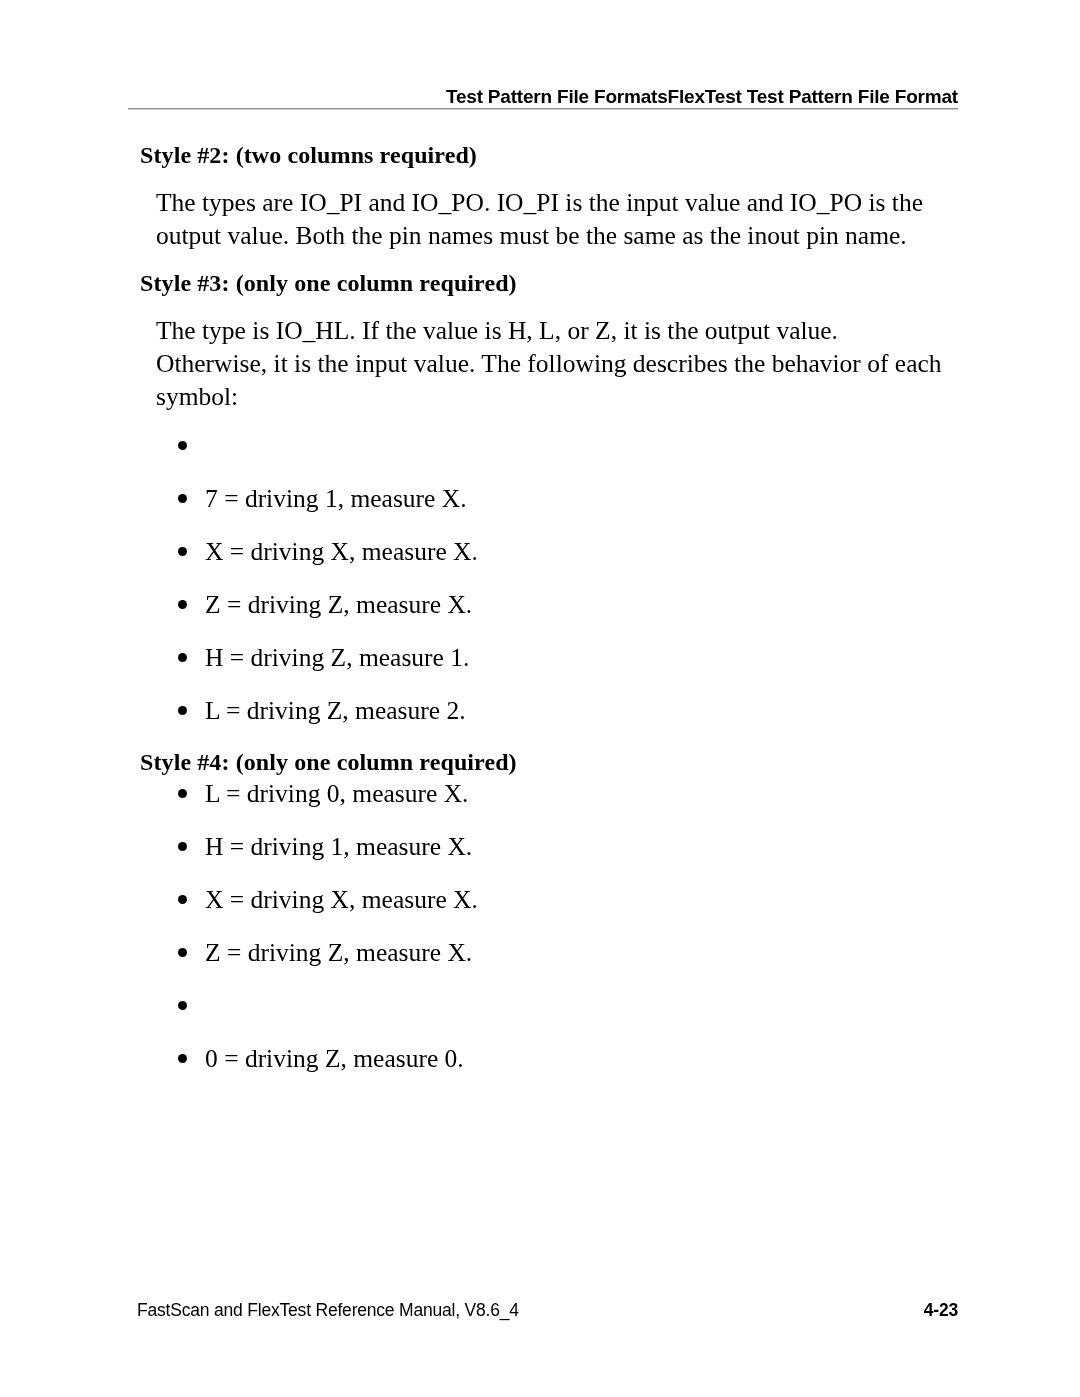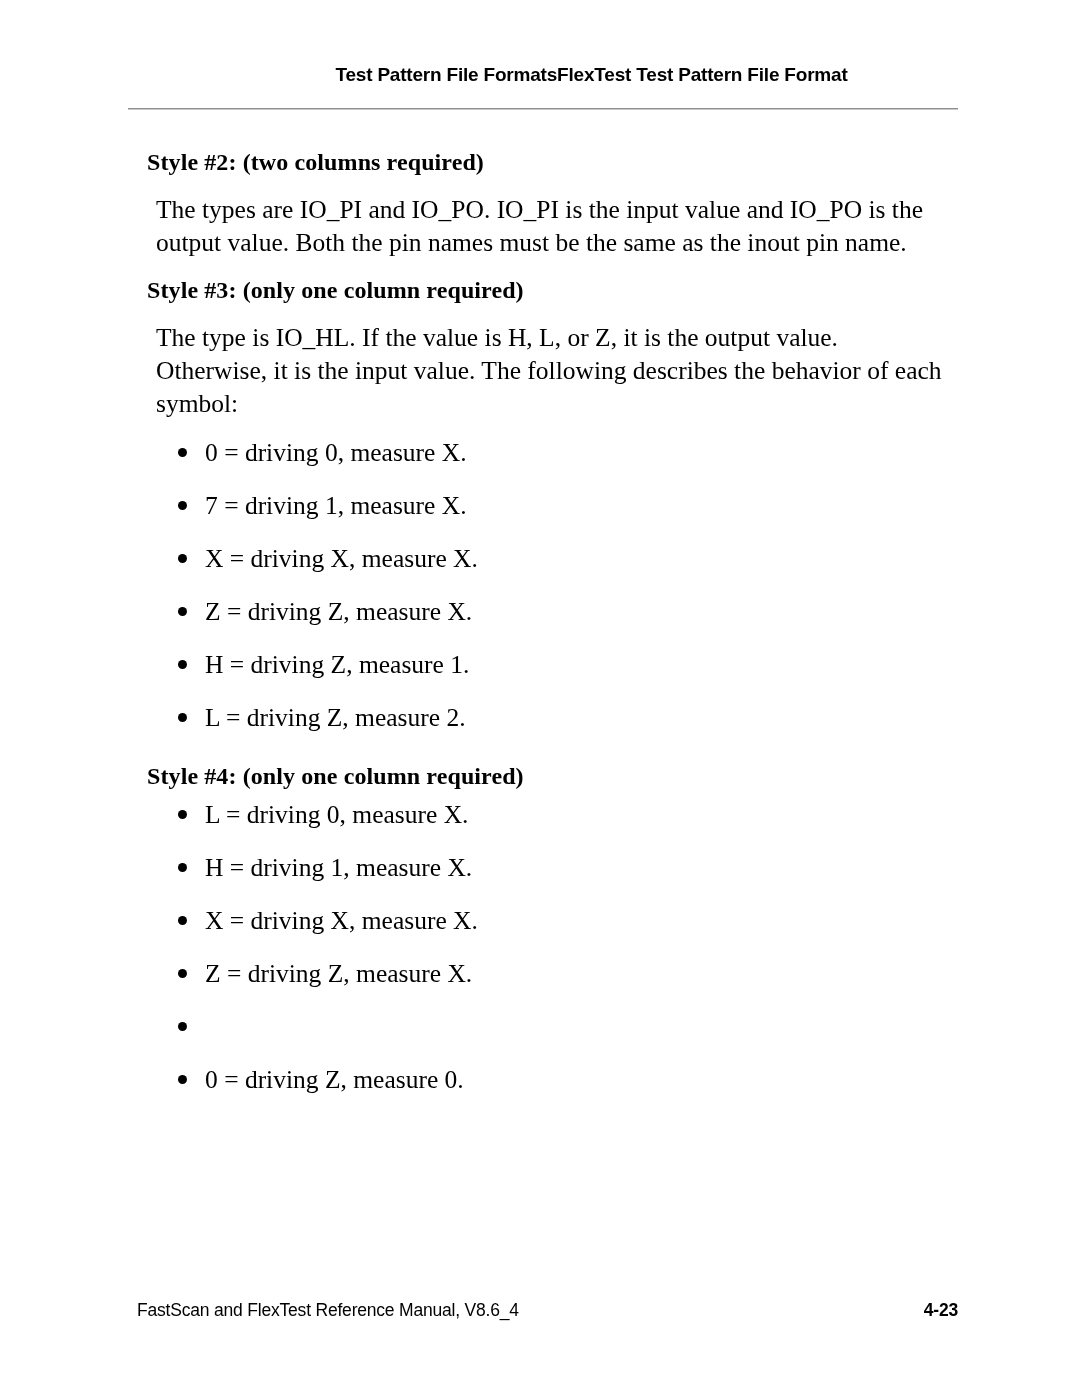--- a/index.html
+++ b/index.html
@@ -21,32 +21,31 @@
     position: absolute;
     left: 0; top: 0;
     width: 1080px;
     height: 1397px;
   }
 
   
   .page-header {
     position: absolute;
     left: 137px;
-    top: 64px;
+    top: 86px;
     width: 821px;
     display: flex;
-    justify-content: center;
+    justify-content: flex-end;
     align-items: baseline;
     font-family: "Liberation Sans", "DejaVu Sans", sans-serif;
     font-weight: bold;
     font-size: 19px;
     letter-spacing: -0.2px;
     line-height: 22px;
     color: #000000;
-    margin-left: 44px;
   }
   .page-header .hdr-left  { white-space: nowrap; }
   .page-header .hdr-right { white-space: nowrap; }
 
   .header-rule {
     position: absolute;
     left: 128px;
     top: 108px;
     width: 830px;
     height: 2px;
@@ -55,21 +54,21 @@
 
   
   .content {
     position: absolute;
     left: 140px;
     top: 140px;
     width: 818px;
   }
 
   h2.section-heading {
-    margin: 7px;
+    margin: 0;
     font-family: "Liberation Serif", "DejaVu Serif", serif;
     font-weight: bold;
     font-size: 24px;
     line-height: 30px;
     letter-spacing: 0.1px;
     color: #000000;
   }
 
   p.body-text {
     margin: 16px;
@@ -145,21 +144,20 @@
   <div class="content">
 
     <h2 class="section-heading blk-h2">Style #2: (two columns required)</h2>
     <p class="body-text blk-p-after-h">The types are IO_PI and IO_PO. IO_PI is the input value and IO_PO is the output value. Both the pin names must be the same as the inout pin name.</p>
 
     <h2 class="section-heading blk-h-after-p">Style #3: (only one column required)</h2>
     <p class="body-text blk-p-after-h">The type is IO_HL. If the value is H, L, or Z, it is the output value. Otherwise, it is the input value. The following describes the behavior of each symbol:</p>
     <ul class="symbol-list blk-list-after-p">
       <li>
         <span class="bullet-dot"></span>
-        <span>0 = driving 0, measure X.</span>
       </li>
       <li>
         <span class="bullet-dot"></span>
         <span>7 = driving 1, measure X.</span>
       </li>
       <li>
         <span class="bullet-dot"></span>
         <span>X = driving X, measure X.</span>
       </li>
       <li>

